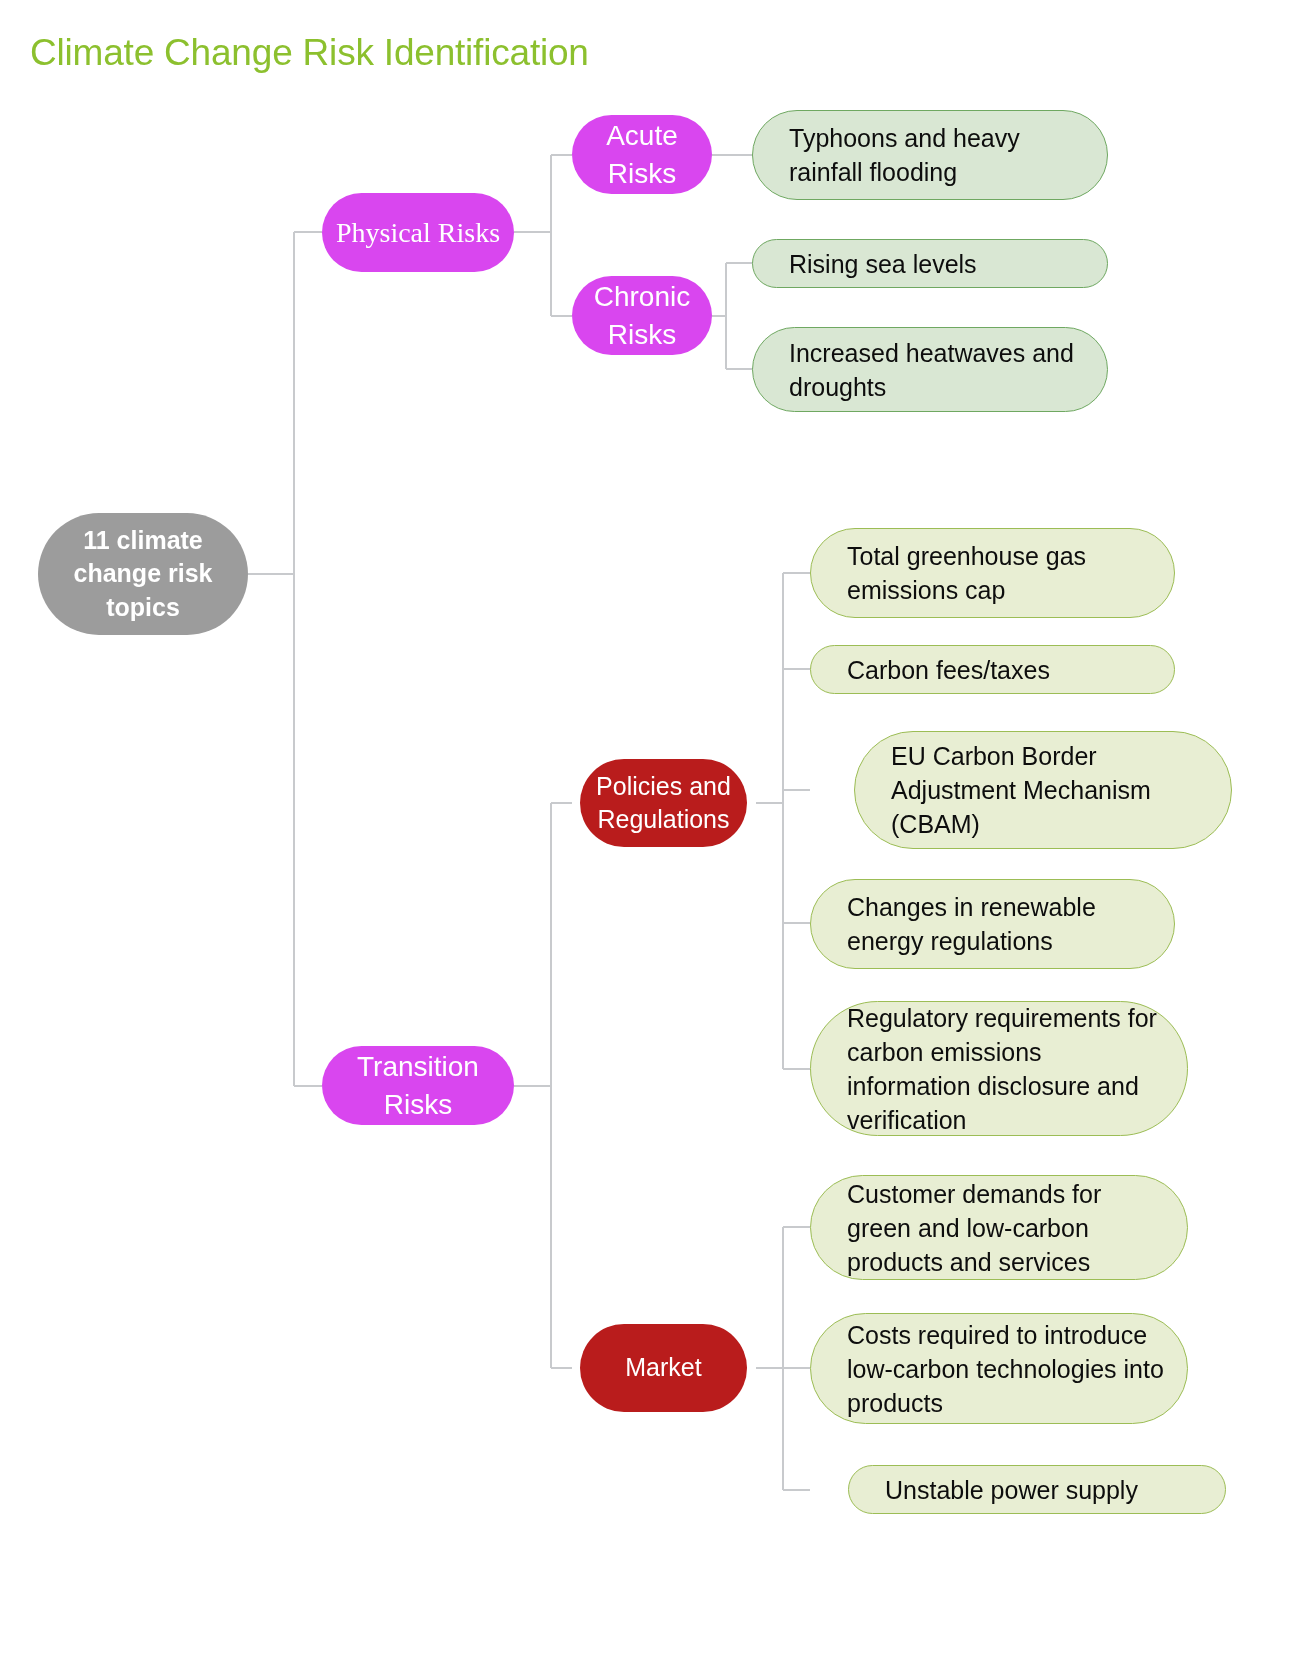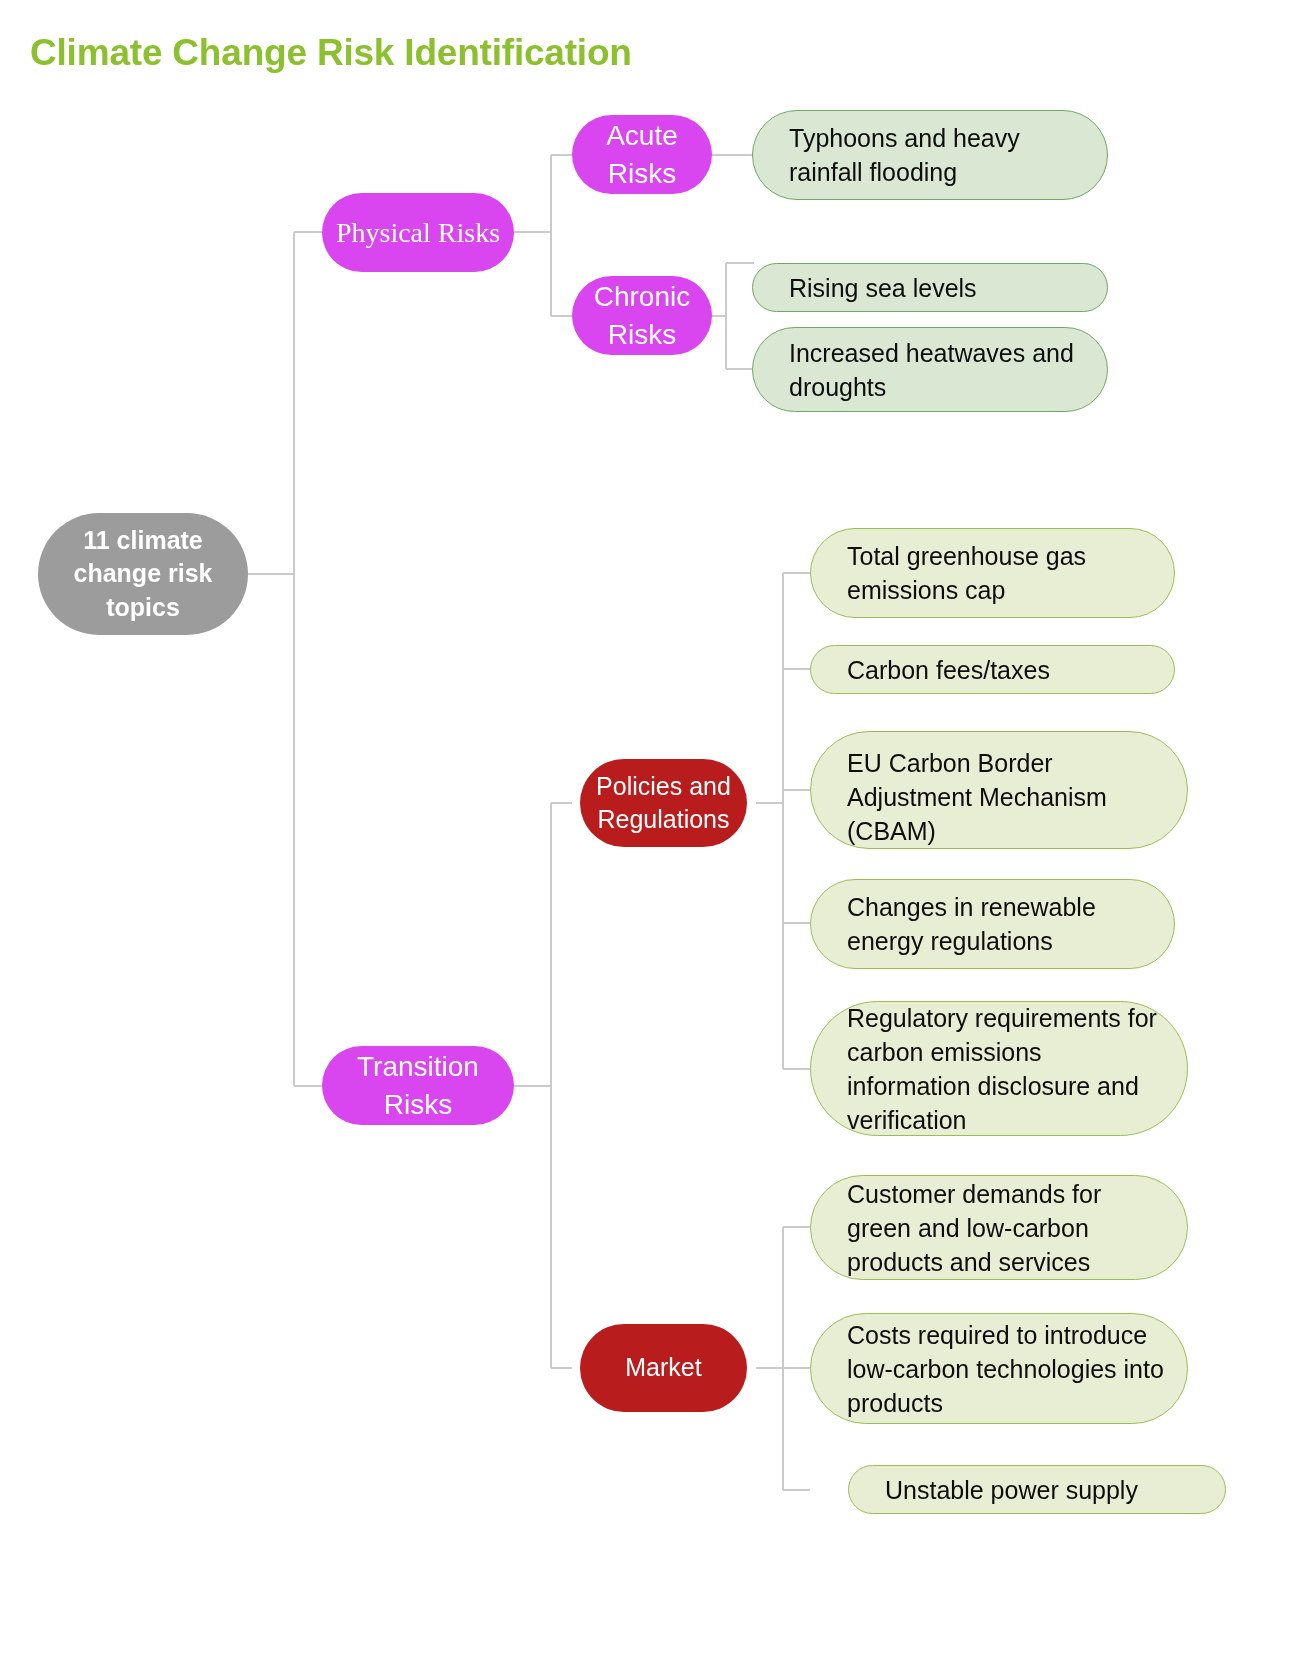--- a/index.html
+++ b/index.html
@@ -17,21 +17,21 @@
     position: absolute;
     inset: 0;
   }
 
   
   .title {
     position: absolute;
     left: 30px;
     top: 32px;
     font-size: 37px;
-    font-weight: bold;
+    font-weight: normal;
     color: #8cc02e;
     letter-spacing: -0.2px;
     white-space: nowrap;
   }
 
   
   #wires {
     position: absolute;
     left: 0; top: 0;
     width: 1300px;
@@ -186,37 +186,37 @@
   </div>
 
   <div class="node n-lime" style="left:580px; top:1324px; width:167px; height:88px;">
     <span class="txt">Market</span>
   </div>
 
   <div class="node n-leafA" style="left:752px; top:110px; width:356px; height:90px;">
     <span class="txt">Typhoons and heavy rainfall flooding</span>
   </div>
 
-  <div class="node n-leafA" style="left:752px; top:239px; width:356px; height:49px;margin-top:24px;">
+  <div class="node n-leafA" style="left:752px; top:239px; width:356px; height:49px;">
     <span class="txt">Rising sea levels</span>
   </div>
 
   <div class="node n-leafA" style="left:752px; top:327px; width:356px; height:85px;">
     <span class="txt">Increased heatwaves and droughts</span>
   </div>
 
   <div class="node n-leafB" style="left:810px; top:528px; width:365px; height:90px;">
     <span class="txt">Total greenhouse gas emissions cap</span>
   </div>
 
   <div class="node n-leafB" style="left:810px; top:645px; width:365px; height:49px;">
     <span class="txt">Carbon fees/taxes</span>
   </div>
 
-  <div class="node n-leafB" style="left:810px; top:731px; width:378px; height:118px;align-items:flex-end;">
+  <div class="node n-leafB" style="left:854px; top:731px; width:378px; height:118px;">
     <span class="txt">EU Carbon Border Adjustment Mechanism (CBAM)</span>
   </div>
 
   <div class="node n-leafB" style="left:810px; top:879px; width:365px; height:90px;">
     <span class="txt">Changes in renewable energy regulations</span>
   </div>
 
   <div class="node n-leafB" style="left:810px; top:1001px; width:378px; height:135px;">
     <span class="txt">Regulatory requirements for carbon emissions information disclosure and verification</span>
   </div>

